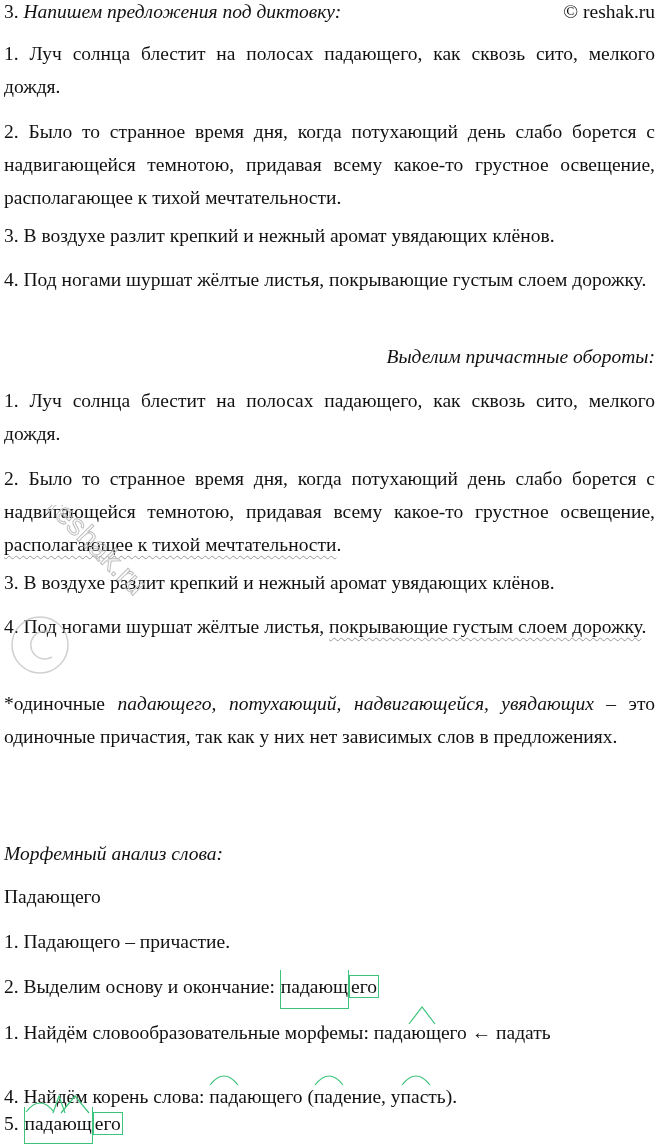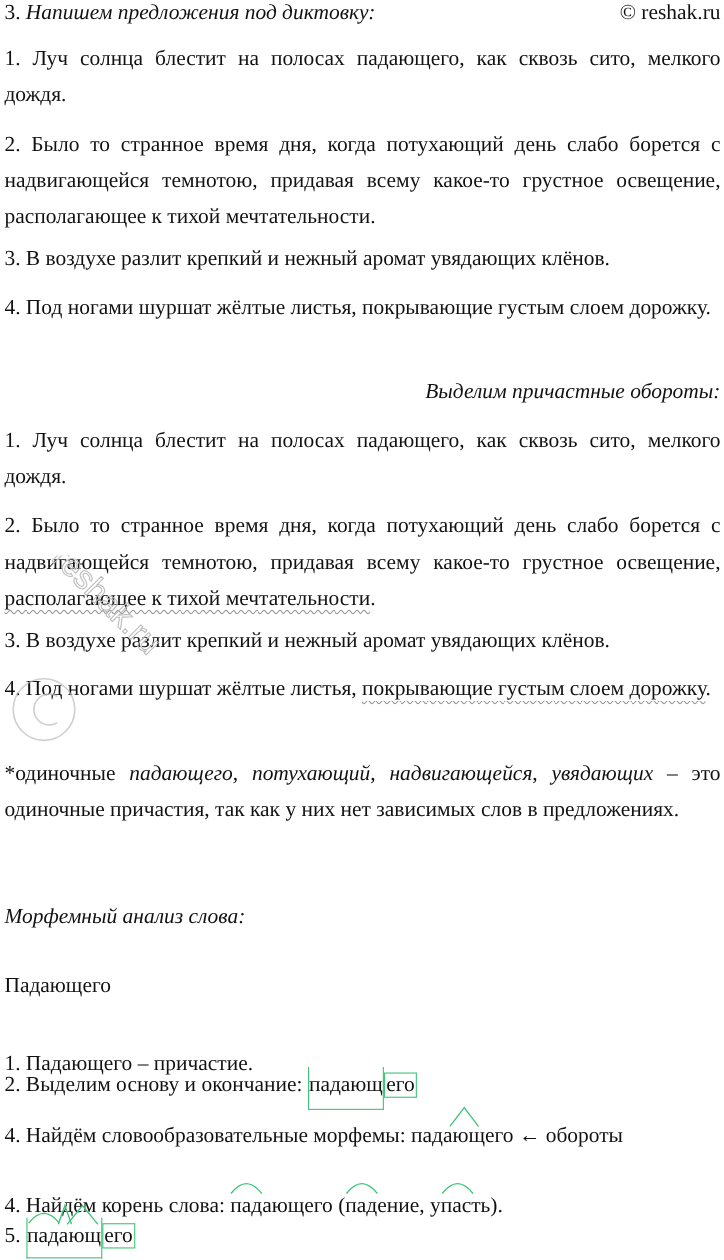--- a/index.html
+++ b/index.html
@@ -37,32 +37,32 @@
 <p class="p j" style="top:687px;"><span>*одиночные </span><span class="i">падающего, потухающий, надвигающейся, увядающих</span><span> – это одиночные причастия, так как у них нет зависимых слов в предложениях.</span></p>
 
 <svg class="watermark" viewBox="0 0 170 180">
   <g fill="none" stroke="#bdbdbd" stroke-width="1.5" opacity="0.7">
     <circle cx="40" cy="140" r="28"></circle>
     <path d="M52 128 a14 14 0 1 0 0 24"></path>
   </g>
   <text x="10" y="30" transform="rotate(45 60 60)" fill="none" stroke="#bdbdbd" stroke-width="1" font-size="30" font-family="Liberation Sans, sans-serif">reshak.ru</text>
 </svg>
 
-<p class="p i" style="top:817px;font-style:italic;">Морфемный анализ слова:</p>
+<p class="p i" style="top:837px;font-style:italic;">Морфемный анализ слова:</p>
 <p class="p" style="top:880px;">Падающего</p>
-<p class="p" style="top:951px;">1. Падающего – причастие.</p>
+<p class="p" style="top:925px;">1. Падающего – причастие.</p>
 
 <p class="p" style="top:970px;">
   <span>2. Выделим основу и окончание: </span><span class="rel" style="border:1.5px solid #3cc47a;border-top:none;padding-bottom:5px;"><span>пада</span><span>ющ</span></span><span class="box" style="padding:0 1px;">его</span>
 </p>
 
 <p class="p" style="top:1016px;">
-  <span>4. Найдём словообразовательные морфемы: </span><span>пада</span><span class="rel"><svg class="arc" style="left:-4px;top:-12px;" width="30" height="22">
+  <span>1. Найдём словообразовательные морфемы: </span><span>пада</span><span class="rel"><svg class="arc" style="left:-4px;top:-12px;" width="30" height="22">
         <path d="M2 20 L15 3 L28 20" fill="none" stroke="#3cc47a" stroke-width="1.2"></path>
-      </svg><span>ющ</span></span><span>его</span><span> ← обороты</span>
+      </svg><span>ющ</span></span><span>его</span><span> ← падать</span>
 </p>
 
 <p class="p" style="top:1061px;margin-top:19px;">
   <span>4. Найдём корень слова: </span><span class="rel"><svg class="arc" style="left:0;top:-9px;" width="30" height="16">
         <path d="M1 14 Q15 -4 29 14" fill="none" stroke="#3cc47a" stroke-width="1.2"></path>
       </svg><span>пад</span></span><span>ающего</span><span> (</span><span class="rel"><svg class="arc" style="left:0;top:-9px;" width="30" height="16">
         <path d="M1 14 Q15 -4 29 14" fill="none" stroke="#3cc47a" stroke-width="1.2"></path>
       </svg><span>пад</span></span><span>ение, у</span><span class="rel"><svg class="arc" style="left:0;top:-9px;" width="30" height="16">
         <path d="M1 14 Q15 -4 29 14" fill="none" stroke="#3cc47a" stroke-width="1.2"></path>
       </svg><span>пас</span></span><span>ть).</span>

